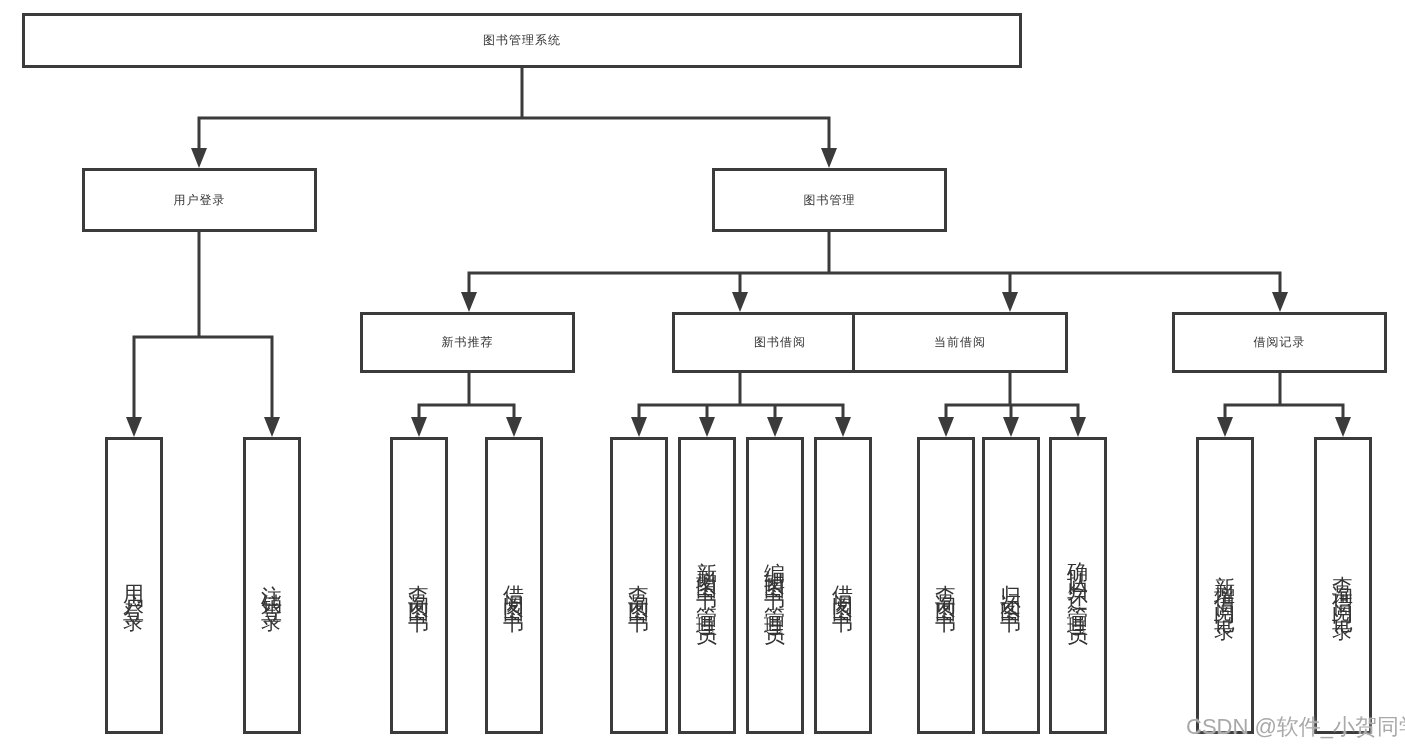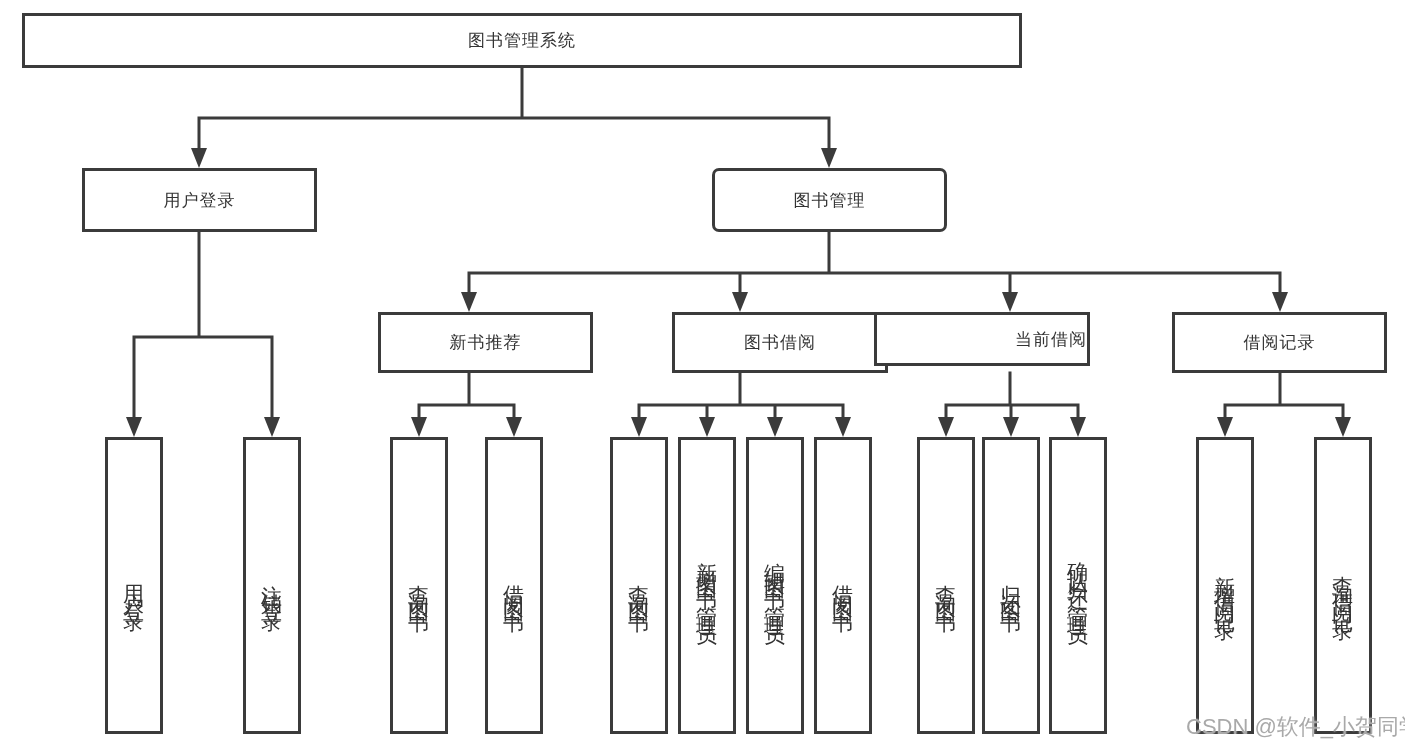--- a/index.html
+++ b/index.html
@@ -27,21 +27,21 @@
     position: absolute;
     box-sizing: border-box;
     border: 3px solid #3b3b3b;
     background: #ffffff;
     display: flex;
     align-items: center;
     justify-content: center;
     color: #333333;
   }
   .h-box {
-    font-size: 17px;
+    font-size: 12px;
     letter-spacing: 1px;
     text-align: center;
   }
   .leaf .v-text {
     writing-mode: vertical-rl;
     font-size: 21px;
     letter-spacing: 9px;
     line-height: 1;
     color: #333333;
     white-space: nowrap;
@@ -101,31 +101,31 @@
     </g>
   </svg>
 
   <div class="box h-box" style="left:22px; top:13px; width:1000px; height:55px;">
     <span>图书管理系统</span>
   </div>
 
   <div class="box h-box" style="left:82px; top:168px; width:235px; height:64px;">
     <span>用户登录</span>
   </div>
-  <div class="box h-box" style="left:712px; top:168px; width:235px; height:64px;border-radius:7px;">
+  <div class="box h-box" style="left:712px; top:168px; width:235px; height:64px;">
     <span>图书管理</span>
   </div>
 
-  <div class="box h-box" style="left:378px; top:312px; width:215px; height:61px;">
+  <div class="box h-box" style="left:360px; top:312px; width:215px; height:61px;">
     <span>新书推荐</span>
   </div>
   <div class="box h-box" style="left:632px; top:312px; width:216px; height:61px;margin-left:40px;">
     <span>图书借阅</span>
   </div>
-  <div class="box h-box" style="left:874px; top:312px; width:216px; height:54px;justify-content:flex-end;">
+  <div class="box h-box" style="left:852px; top:312px; width:216px; height:61px;">
     <span>当前借阅</span>
   </div>
   <div class="box h-box" style="left:1172px; top:312px; width:215px; height:61px;">
     <span>借阅记录</span>
   </div>
 
   <div class="box leaf" style="left:105px; top:437px; width:58px; height:297px;">
     <span class="v-text">用户登录</span>
   </div>
   <div class="box leaf" style="left:243px; top:437px; width:58px; height:297px;">

